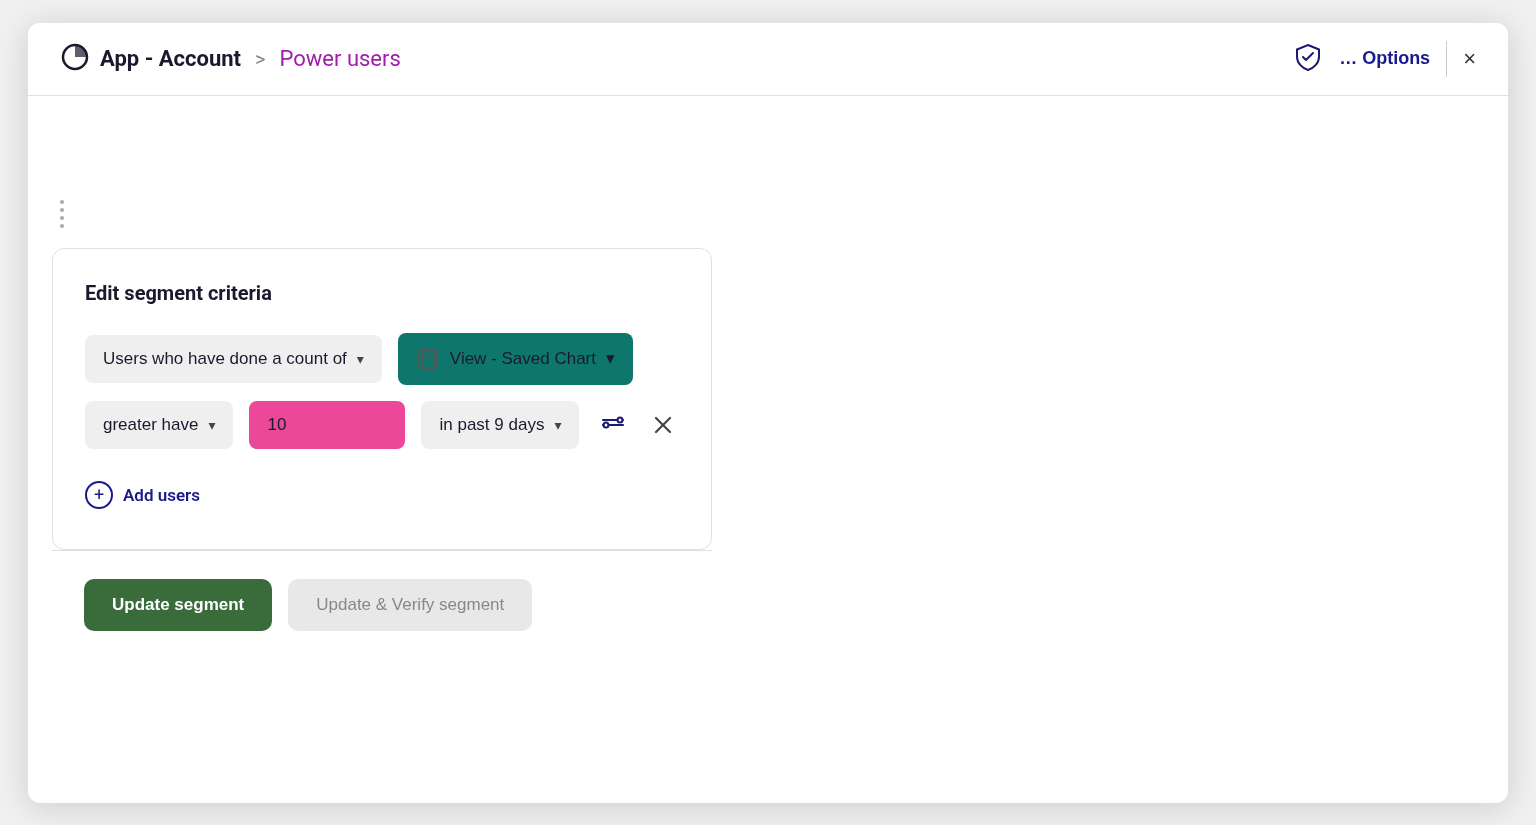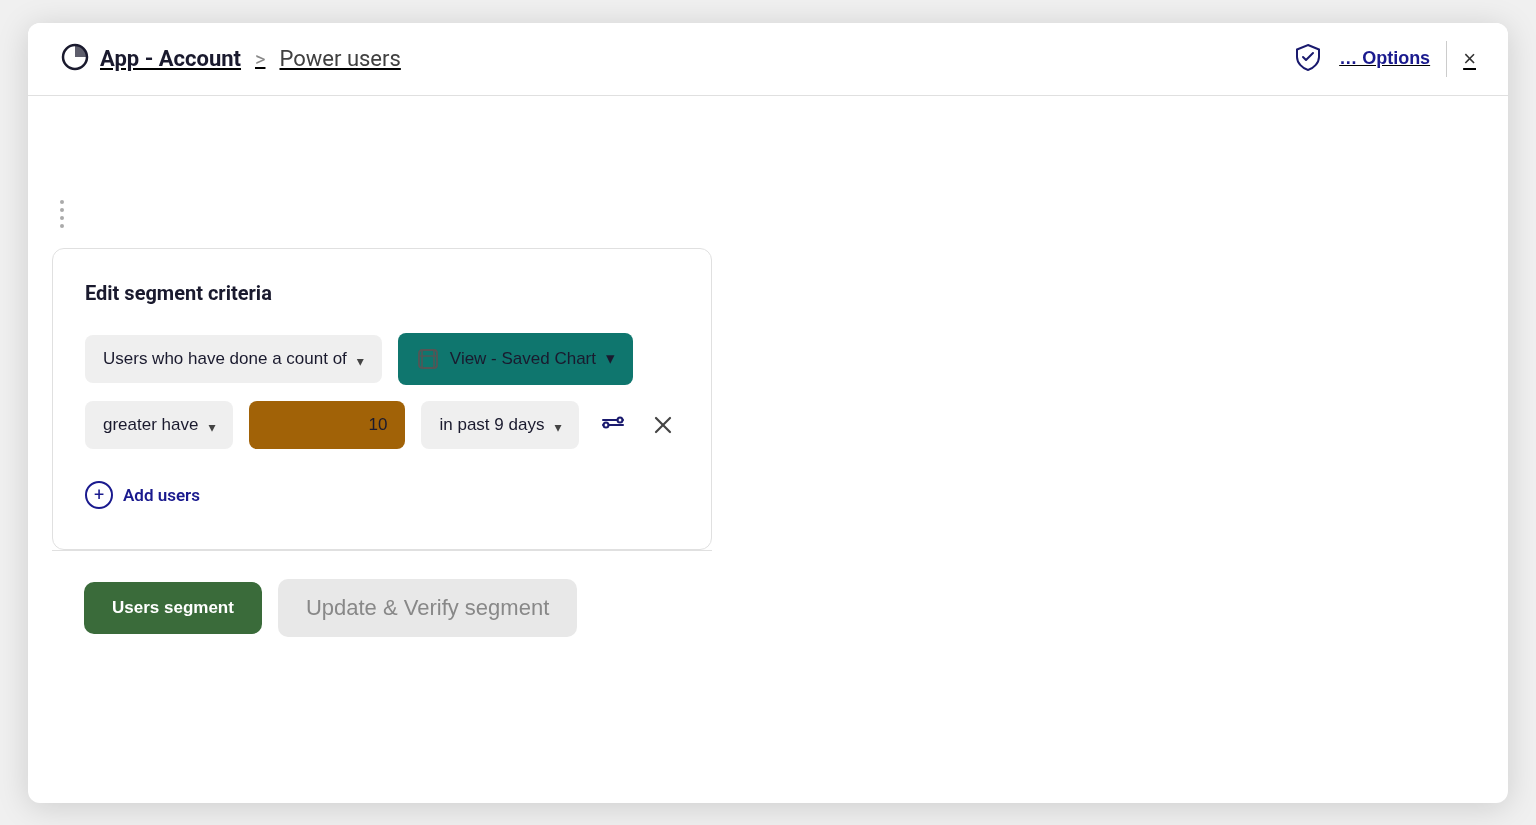--- a/index.html
+++ b/index.html
@@ -21,21 +21,20 @@
       min-height: 780px;
       overflow: hidden;
     }
 
     .titlebar {
       display: flex;
       align-items: center;
       padding: 18px 32px;
       border-bottom: 1px solid #e0e0e0;
       background: #ffffff;
-      text-decoration: underline;
     }
 
     .titlebar-left {
       display: flex;
       align-items: center;
       gap: 10px;
       flex: 1;
     }
 
     .breadcrumb-app {
@@ -46,21 +45,21 @@
 
     .breadcrumb-separator {
       font-size: 20px;
       color: #888;
       margin: 0 4px;
     }
 
     .breadcrumb-current {
       font-size: 22px;
       font-weight: 400;
-      color: #404040;
+      color: #a21caf;
     }
 
     .titlebar-right {
       display: flex;
       align-items: center;
       gap: 16px;
     }
 
     .options-btn {
       display: flex;
@@ -113,21 +112,21 @@
 
     .filter-row-2 {
       display: flex;
       align-items: center;
       gap: 16px;
       margin-bottom: 32px;
     }
 
     .dropdown-btn {
       display: flex;
-      align-items: flex-end;
+      align-items: center;
       gap: 10px;
       background: #efefef;
       border: none;
       border-radius: 8px;
       padding: 14px 18px;
       font-size: 17px;
       color: #1a1a2e;
       cursor: pointer;
       white-space: nowrap;
     }
@@ -154,29 +153,28 @@
     .event-icon {
       display: inline-flex;
       align-items: center;
       justify-content: center;
       width: 24px;
       height: 24px;
       color: #555;
     }
 
     .value-input {
-      background: #a16207;
+      background: #ec4899;
       border: none;
       border-radius: 8px;
       padding: 14px 18px;
       font-size: 17px;
       color: #1a1a2e;
       width: 156px;
       outline: none;
-      text-align: right;
     }
 
     .icon-btn {
       background: none;
       border: none;
       cursor: pointer;
       color: #1a1a6e;
       font-size: 20px;
       padding: 6px;
       display: flex;
@@ -238,21 +236,21 @@
       font-weight: 700;
       cursor: pointer;
     }
 
     .btn-verify {
       background: #e8e8e8;
       color: #888888;
       border: none;
       border-radius: 10px;
       padding: 16px 28px;
-      font-size: 22px;
+      font-size: 17px;
       font-weight: 500;
       cursor: pointer;
     }
 
     .drag-dot {
       width: 4px;
       height: 4px;
       background: #aaa;
       border-radius: 50%;
     }
@@ -368,18 +366,18 @@
           </button>
         </div>
 
         <div class="add-filter-row">
           <div class="add-filter-circle">+</div>
           <span class="add-filter-label">Add users</span>
         </div>
       </div>
 
       <div class="footer-section">
-        <button class="btn-update">Users segment</button>
+        <button class="btn-update">Update segment</button>
         <button class="btn-verify">Update &amp; Verify segment</button>
       </div>
     </div>
   </div>
 </div>
 
 </body></html>

